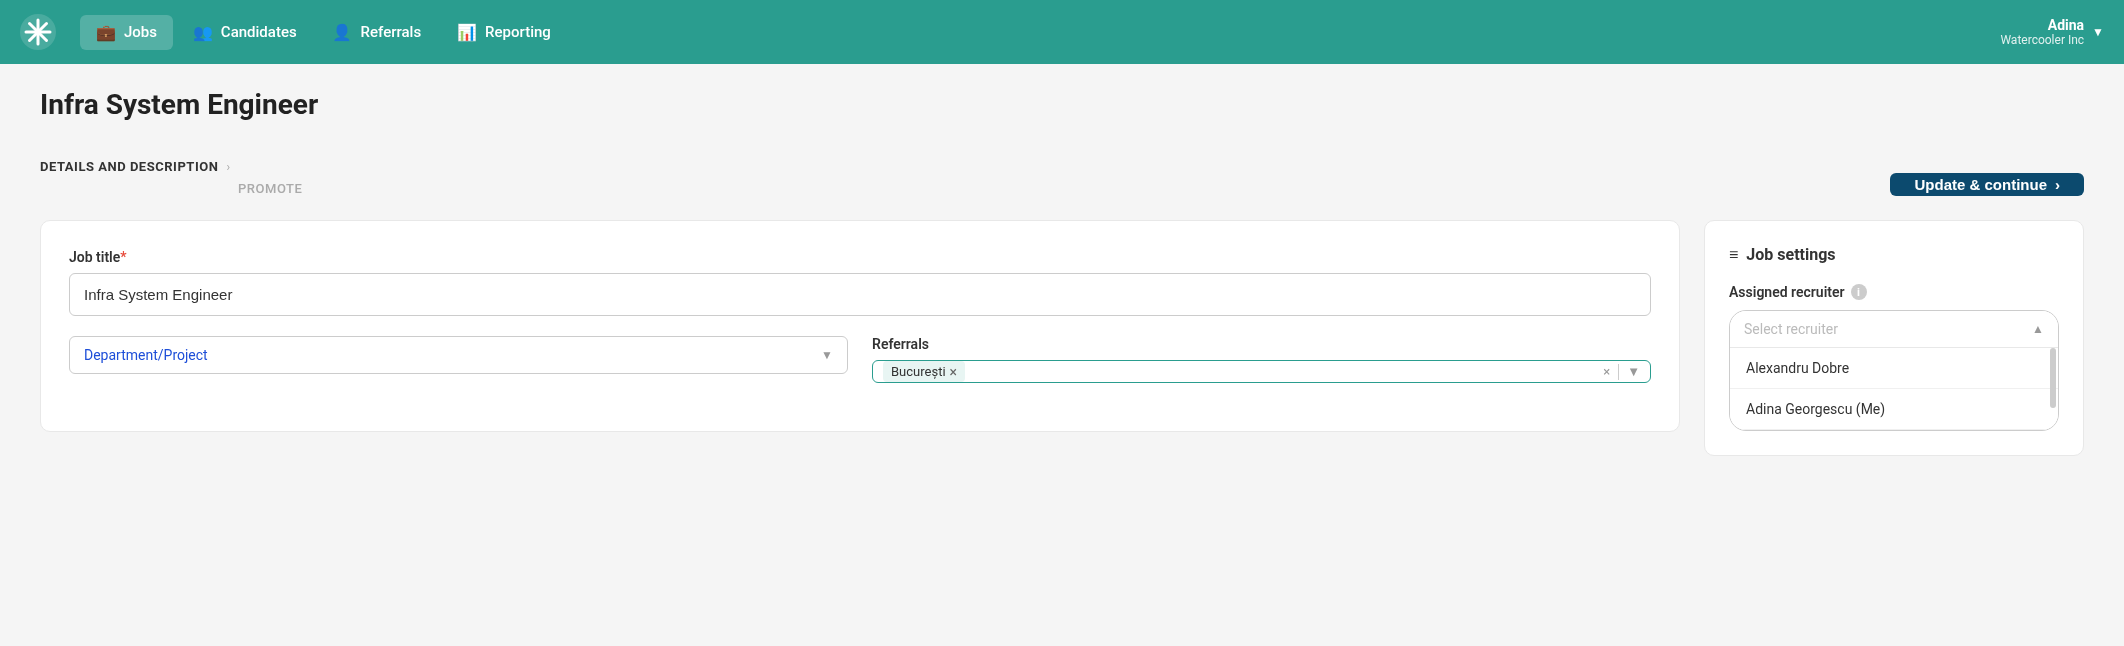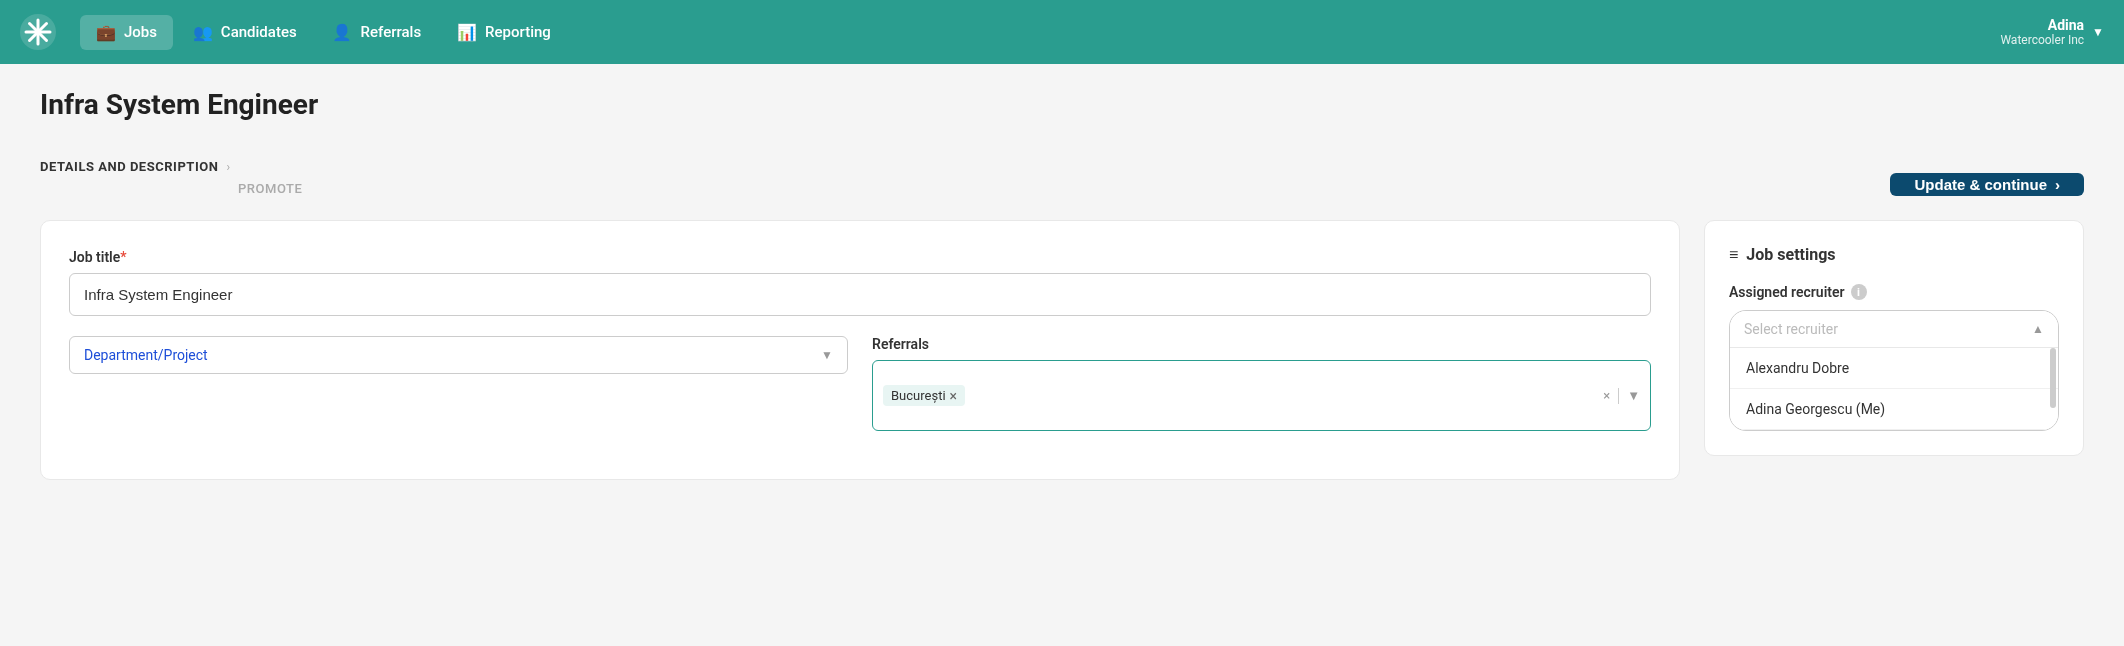--- a/index.html
+++ b/index.html
@@ -193,21 +193,21 @@
     .select-chevron {
       color: #999;
       font-size: 12px;
     }
 
     .location-wrapper {
       position: relative;
       width: 100%;
       border: 1px solid #2a9d8f;
       border-radius: 6px;
-      padding: 24px 10px;
+      padding: 0 10px;
       display: flex;
       align-items: center;
       background: #fff;
       cursor: pointer;
       gap: 12px;
     }
     .location-tag {
       display: flex;
       align-items: center;
       gap: 4px;

